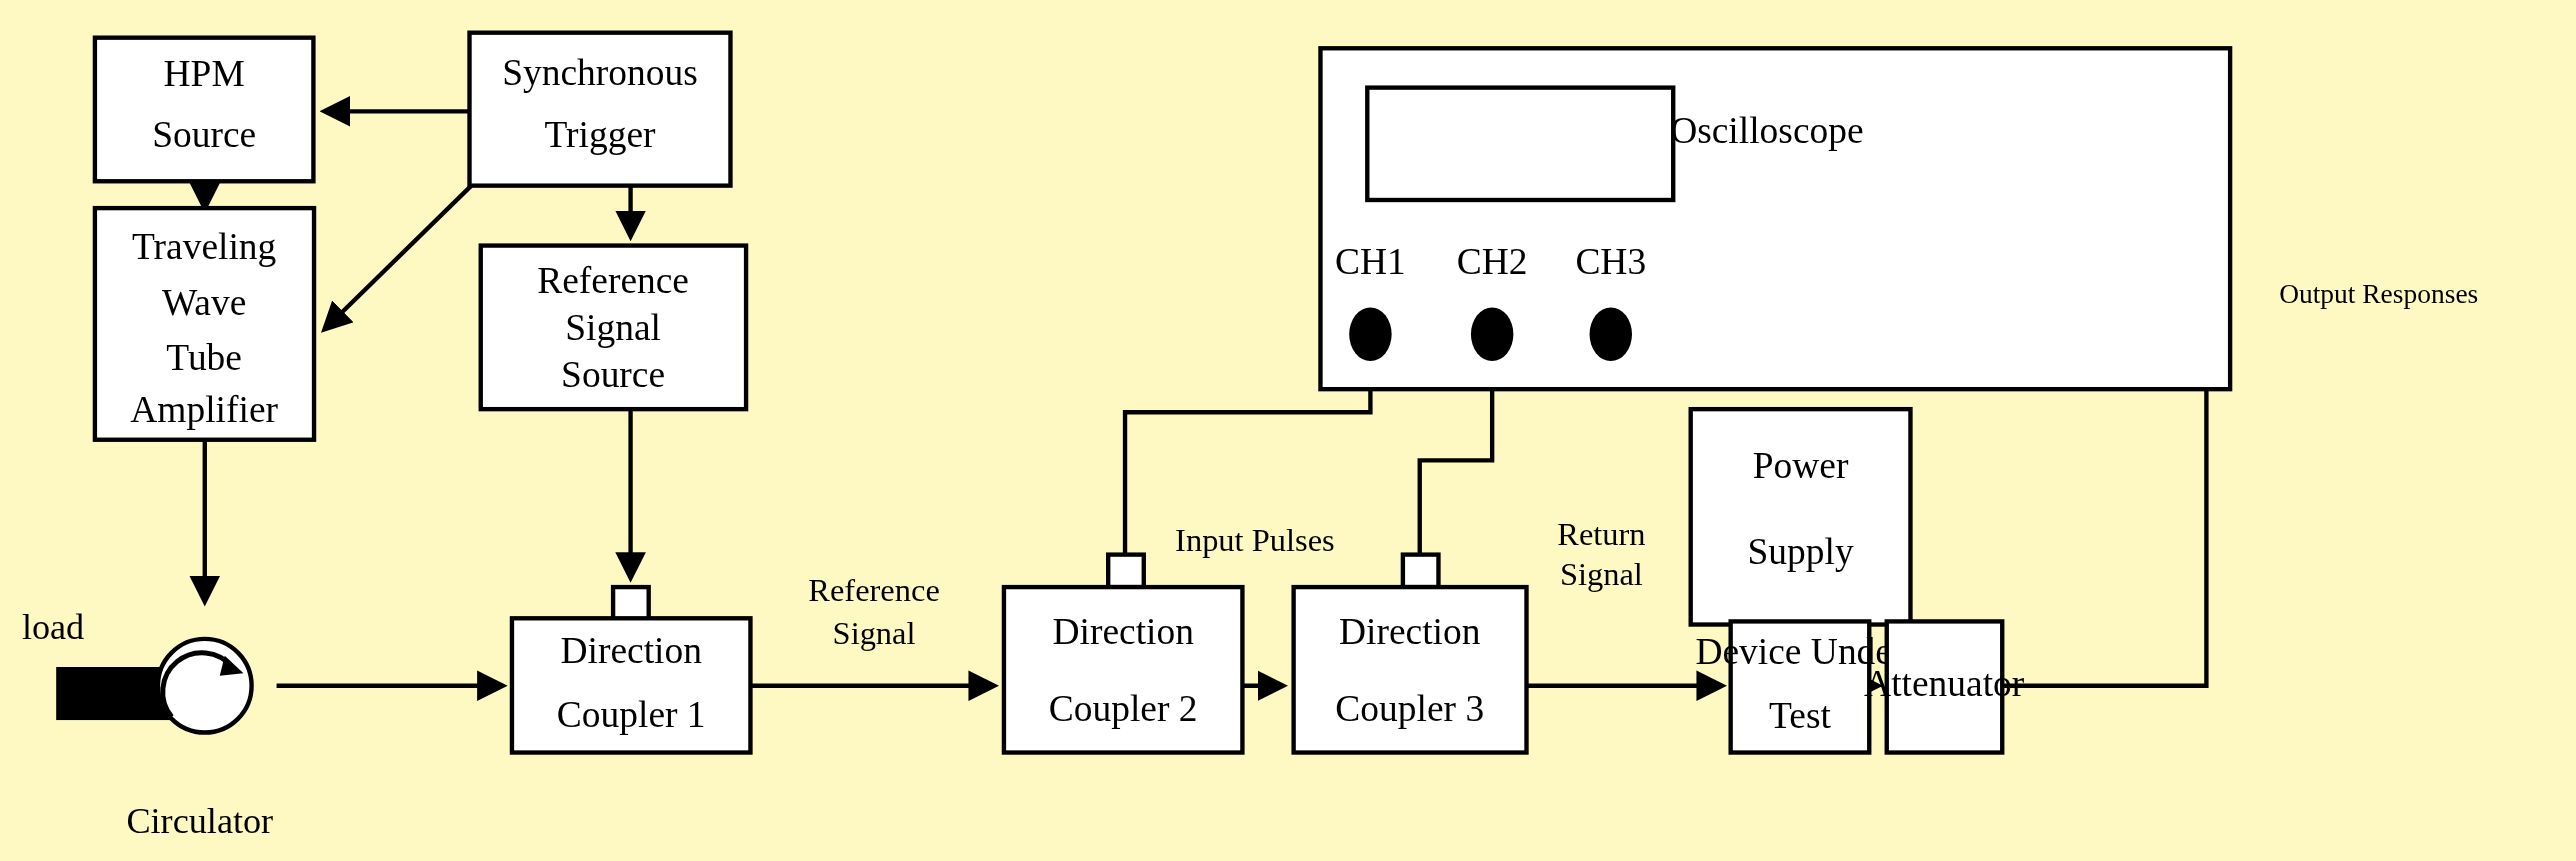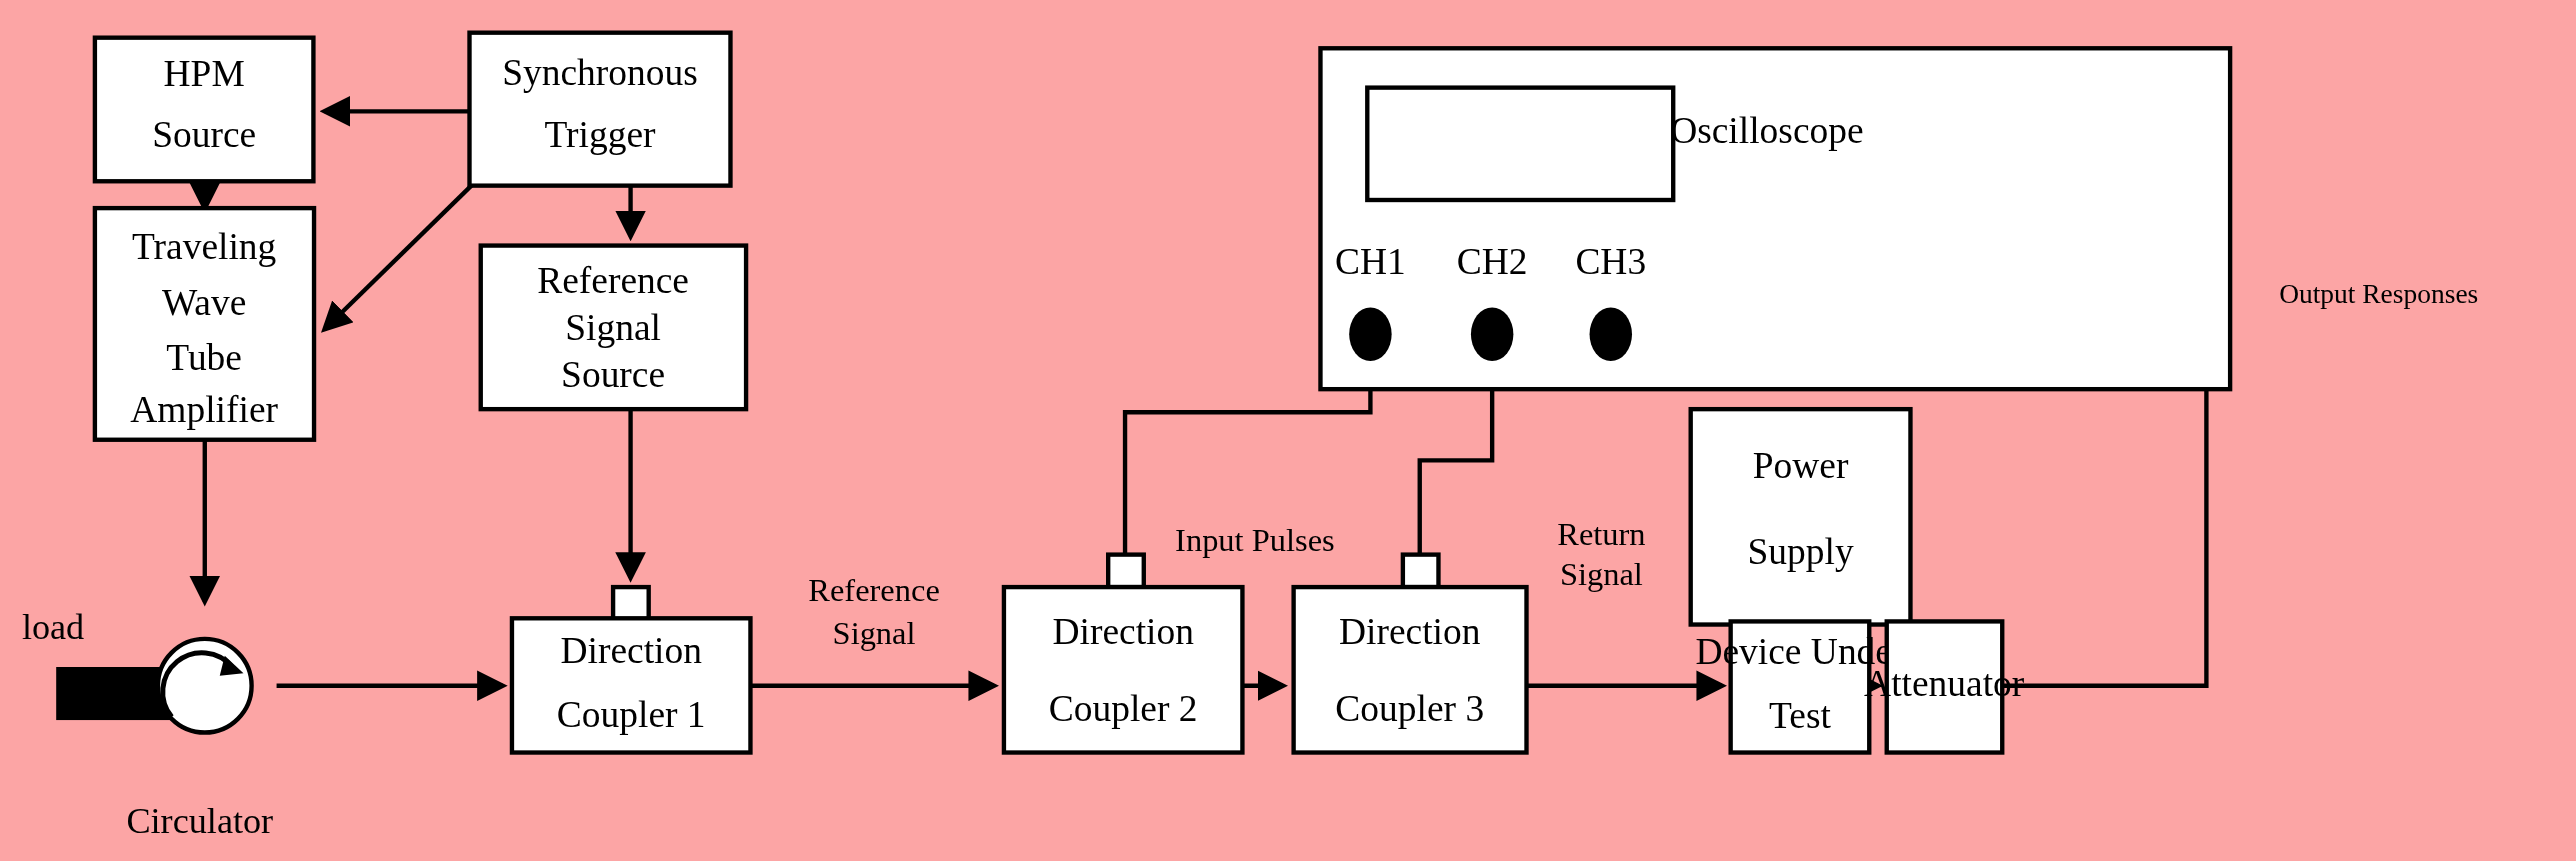--- a/index.html
+++ b/index.html
@@ -7,21 +7,21 @@
     padding: 0;
     background: #ffffff;
   }
   body {
     font-family: "Liberation Serif", "DejaVu Serif", serif;
   }
   #diagram-root {
     position: relative;
     width: 2576px;
     height: 862px;
-    background: #fca5a5;
+    background: #fef9c3;
     overflow: hidden;
   }
   svg.canvas {
     position: absolute;
     top: 0;
     left: 0;
     width: 2576px;
     height: 862px;
     display: block;
   }

